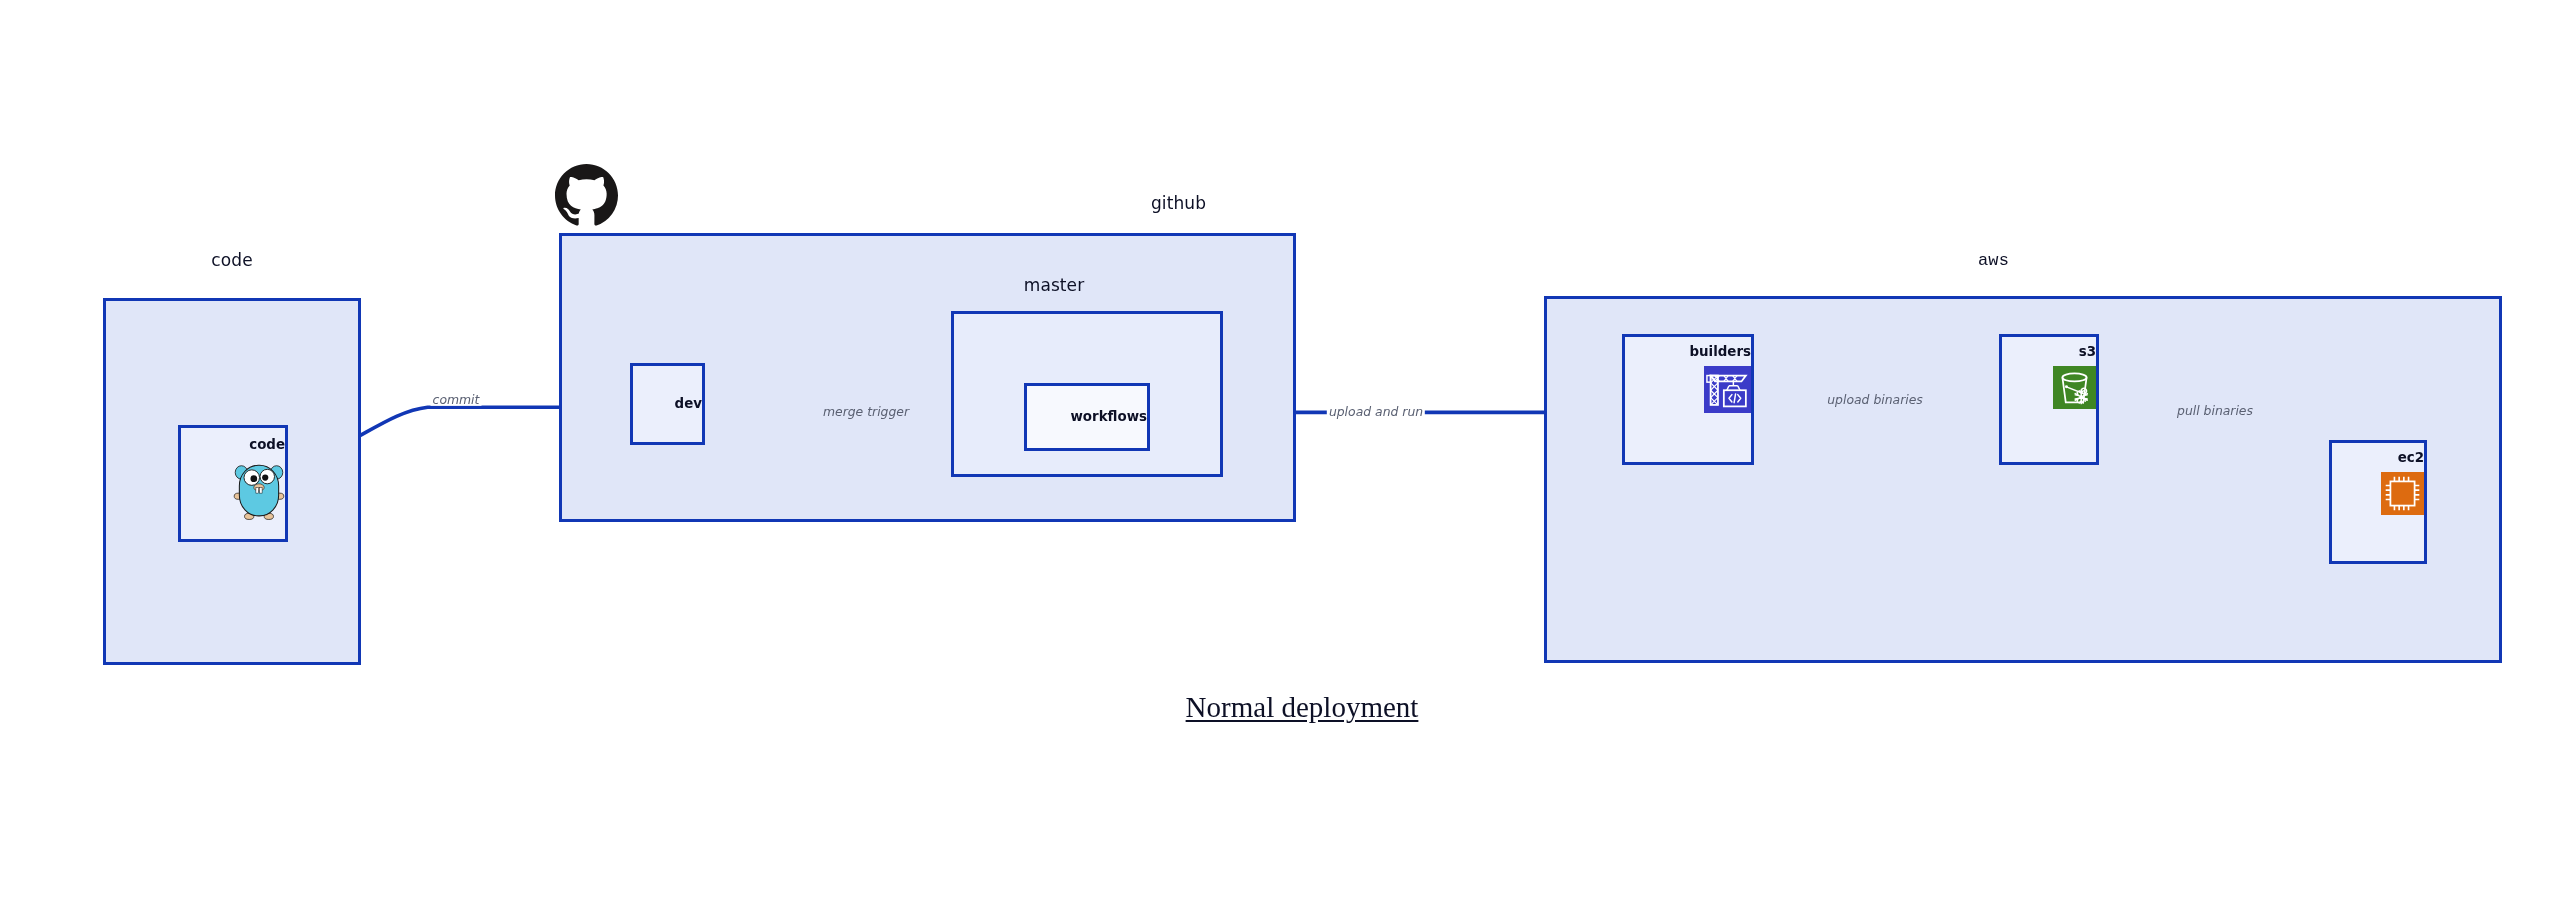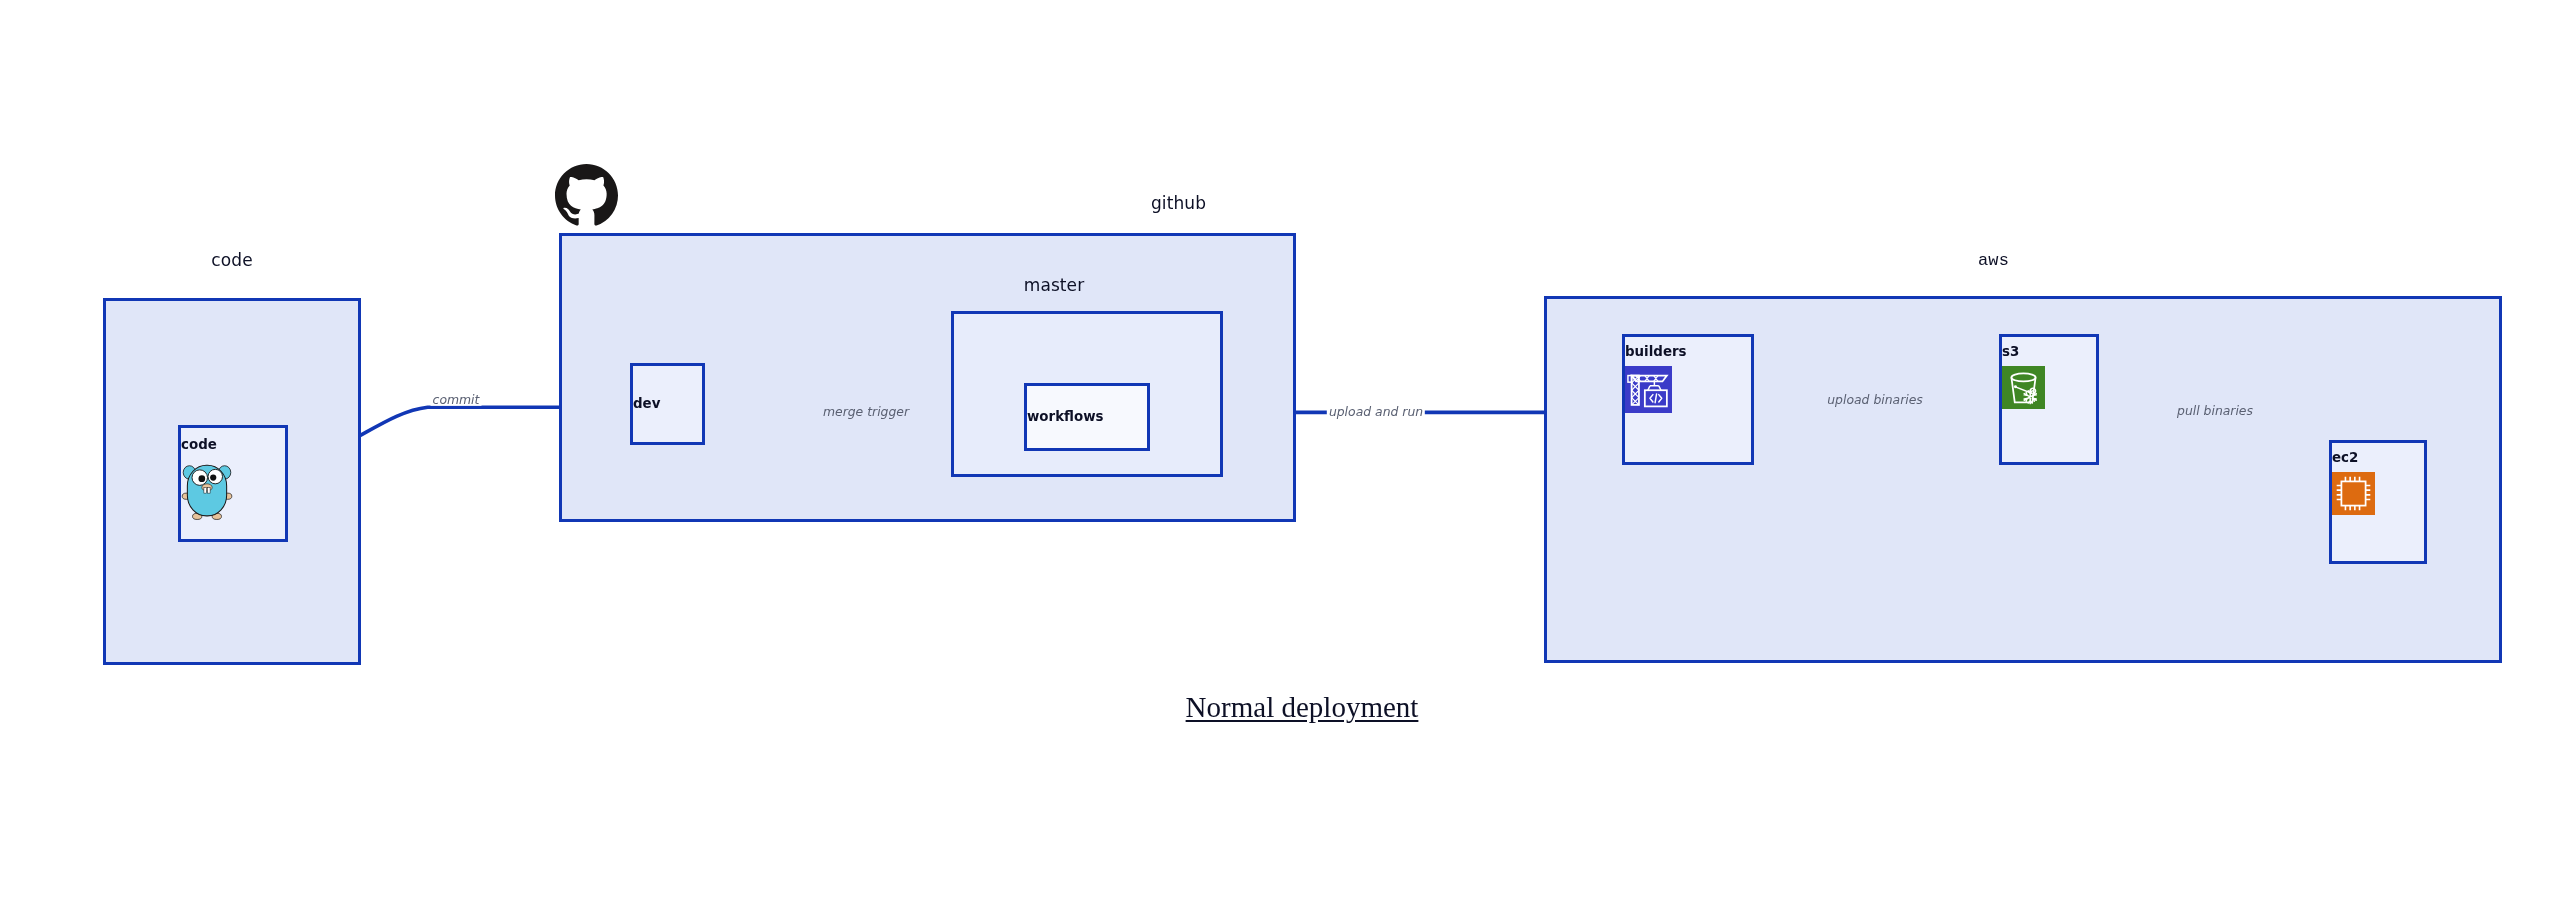--- a/index.html
+++ b/index.html
@@ -45,21 +45,21 @@
     line-height: 1;
   }
   
   .node {
     position: absolute;
     box-sizing: border-box;
     border: 3.1px solid #1137B5;
     background: #EBEFFC;
     display: flex;
     flex-direction: column;
-    align-items: flex-start;
+    align-items: flex-end;
   }
   .node.white { background: #F7F9FE; }
   .node-label {
     color: #0D1026;
     font-size: 13.4px;
     font-weight: 700;
     line-height: 1;
     white-space: nowrap;
   }
   .node-icon {

